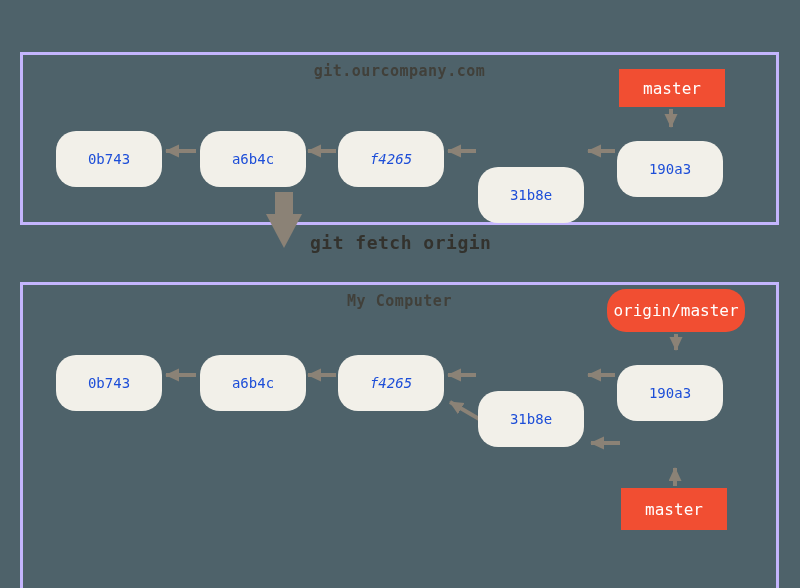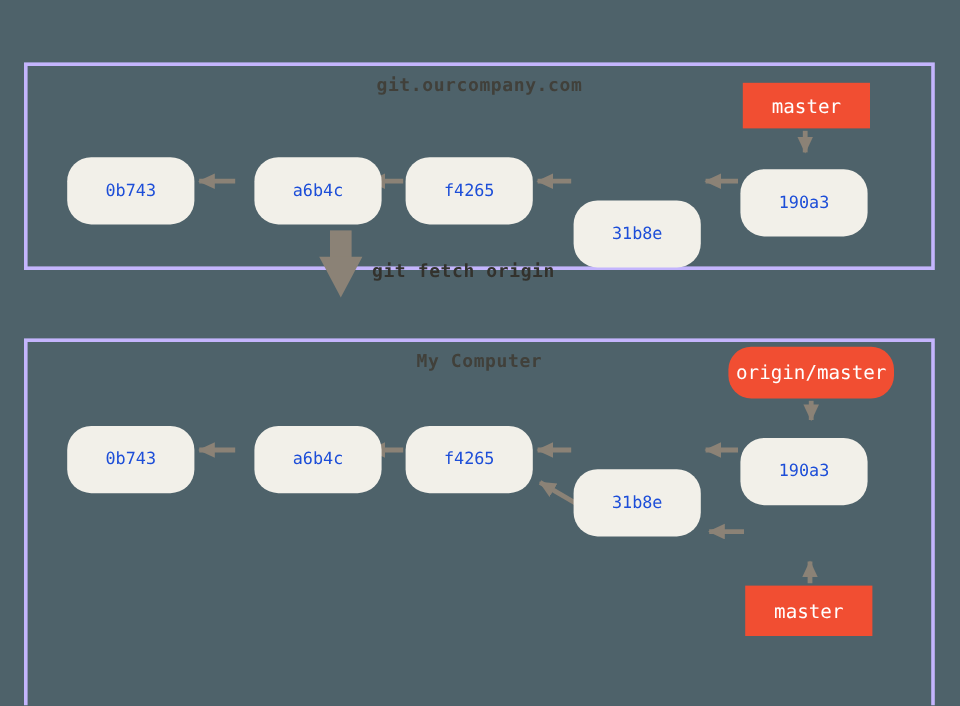--- a/index.html
+++ b/index.html
@@ -21,30 +21,30 @@
   }
   .overlay{position:absolute;left:0;top:0;pointer-events:none;}
   .node{
     position:absolute;width:106px;height:56px;border-radius:20px;
     background:#f2f0e9;color:#1d4ed8;font-size:14px;
     display:flex;align-items:center;justify-content:center;
   }
   .row-remote{top:131px;}
   .row-local{top:355px;}
   .row-branch{top:423px;}
-  .n1{left:56px;} .n2{left:212px;} .n3{left:338px;} .n4{left:478px;margin-top:36px;} .n5{left:617px;margin-top:10px;}
+  .n1{left:56px;} .n2{left:200px;} .n3{left:338px;font-style:italic;} .n4{left:478px;margin-top:36px;} .n5{left:617px;margin-top:10px;}
   .branch-label{
     position:absolute;background:#f14e32;color:#ffffff;font-size:16px;
     display:flex;align-items:center;justify-content:center;
   }
   .remote-master{left:619px;top:69px;width:106px;height:38px;}
   .origin-master{left:607px;top:289px;width:138px;height:43px;border-radius:19px;}
   .local-master{left:621px;top:488px;width:106px;height:42px;}
   .command-text{
-    position:absolute;left:310px;top:217px;font-size:15px;font-weight:bold;
+    position:absolute;left:310px;top:232px;font-size:18px;font-weight:bold;
     color:#33322d;letter-spacing:0.5px;
   }
 </style>
 </head>
 <body>
 
 <div class="canvas">
 
   <div class="repo-box remote-box">
     <div class="box-title">git.ourcompany.com</div>

